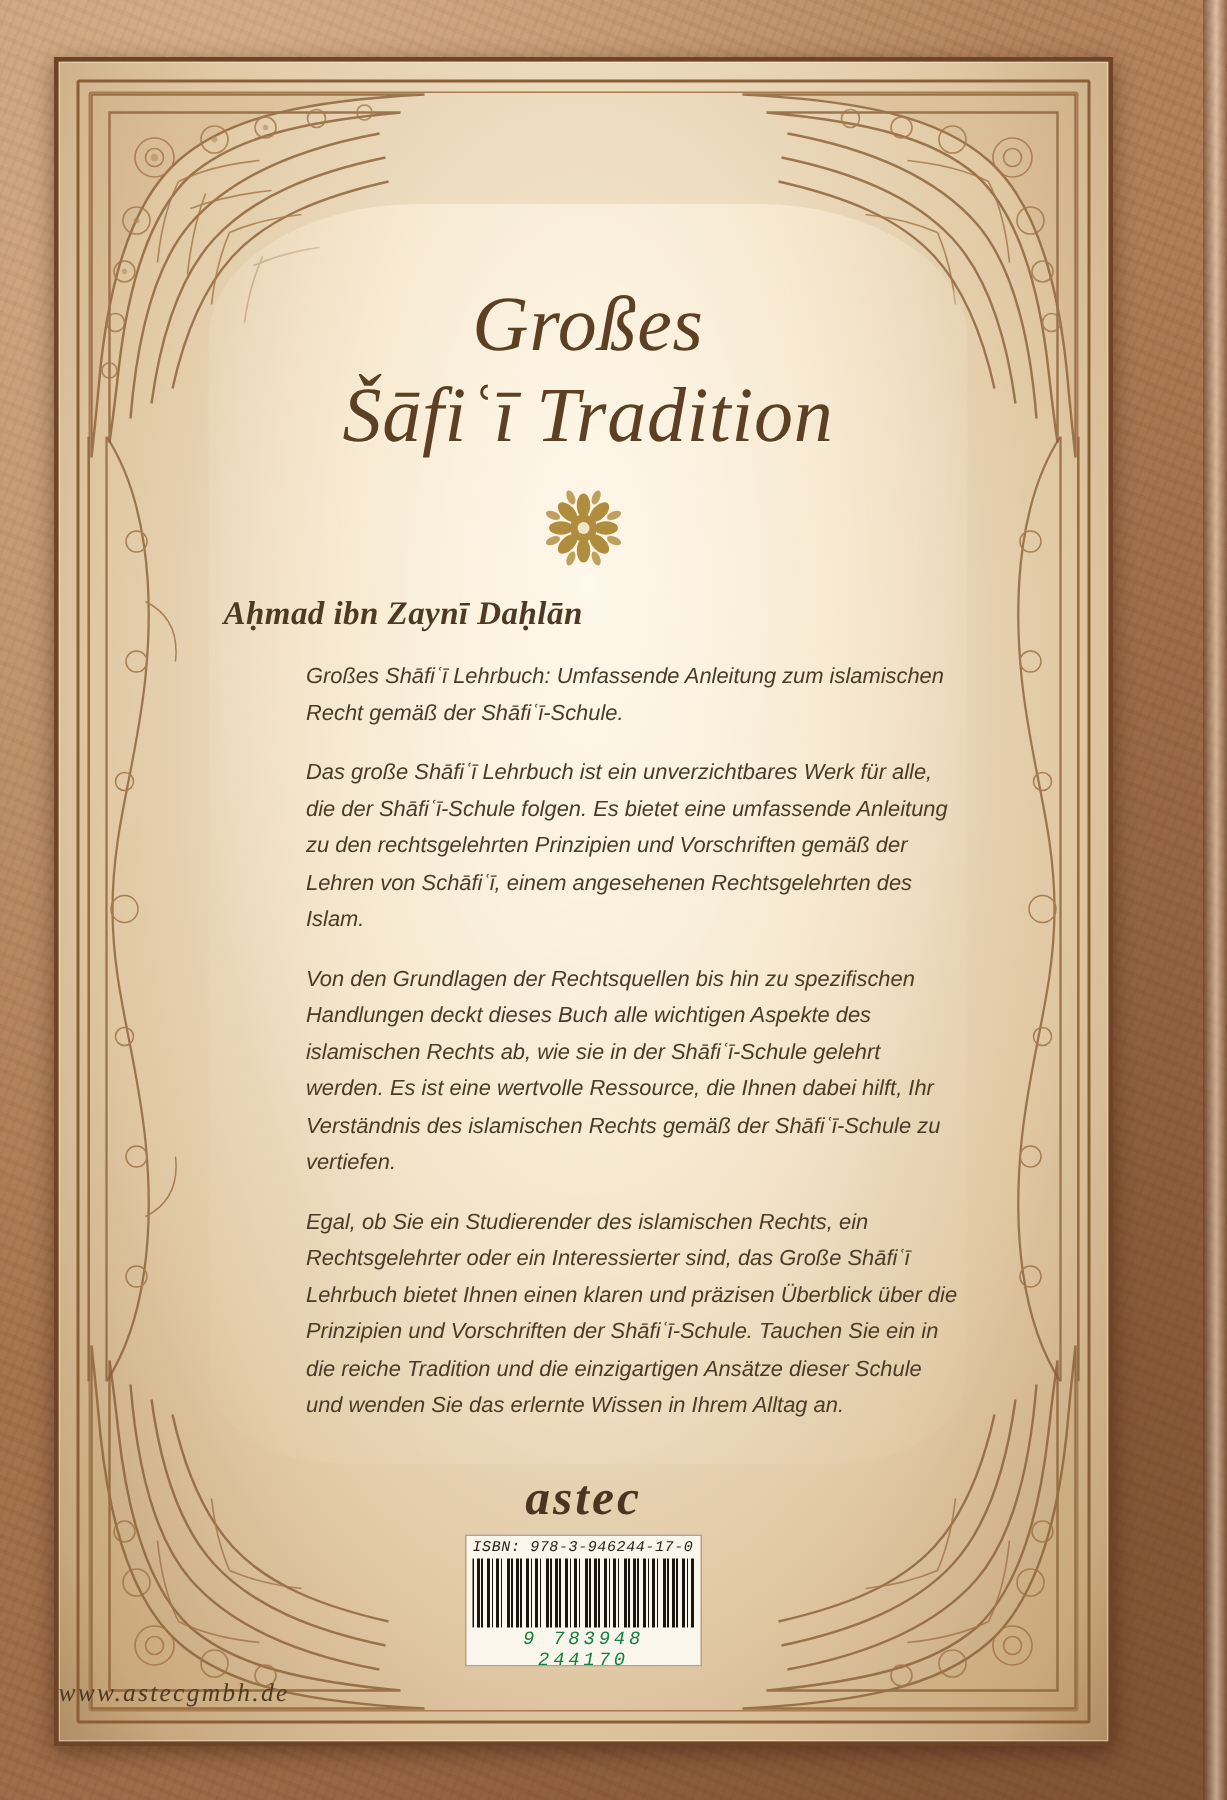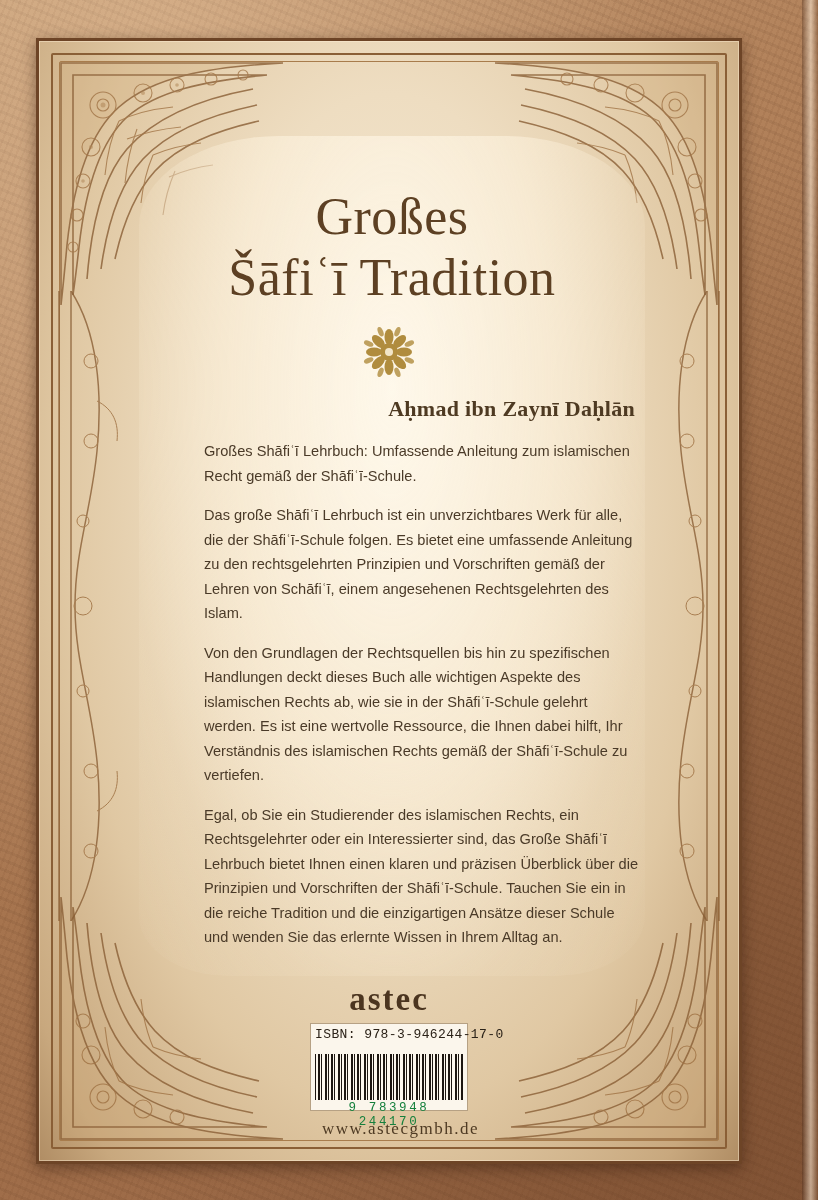--- a/index.html
+++ b/index.html
@@ -19,20 +19,21 @@
     position: relative;
     width: 818px;
     height: 1200px;
     background:
       radial-gradient(ellipse at 20% 10%, rgba(255,225,190,0.35), rgba(0,0,0,0) 55%),
       radial-gradient(ellipse at 85% 80%, rgba(90,50,25,0.35), rgba(0,0,0,0) 60%),
       repeating-linear-gradient(112deg, rgba(120,72,40,0.10) 0px, rgba(120,72,40,0.10) 2px, rgba(0,0,0,0) 2px, rgba(0,0,0,0) 6px),
       repeating-linear-gradient(22deg, rgba(60,30,12,0.07) 0px, rgba(60,30,12,0.07) 3px, rgba(0,0,0,0) 3px, rgba(0,0,0,0) 9px),
       linear-gradient(150deg, #c39a72 0%, #b3835c 30%, #a6744e 55%, #9c6a47 80%, #8d5d3d 100%);
     box-sizing: border-box;
+    font-style: italic;
   }
 
   
   #fore-edge {
     position: absolute;
     top: 0; right: 0;
     width: 16px; height: 1200px;
     background: linear-gradient(90deg, rgba(60,30,15,0.35), rgba(255,240,220,0.55) 55%, rgba(120,80,50,0.5));
   }
 
@@ -117,21 +118,21 @@
     left: 50%;
     top: 283px;
     transform: translateX(-50%);
     width: 70px; height: 56px;
   }
 
   #author {
     position: absolute;
     left: 110px; top: 355px;
     width: 486px;
-    text-align: right;
+    text-align: left;
     font-family: "Liberation Serif", serif;
     font-size: 22px;
     font-weight: bold;
     color: #4e3a22;
     letter-spacing: 0.3px;
   }
 
   #blurb {
     position: absolute;
     left: 165px; top: 398px;
@@ -165,24 +166,24 @@
     top: 982px;
     width: 158px;
     height: 88px;
     background: #fbf6ec;
     border: 1px solid #b6a184;
     padding: 3px 4px 2px 4px;
     box-sizing: border-box;
   }
   #isbn-text {
     font-family: "Liberation Mono", monospace;
-    font-size: 13px;
+    font-size: 10px;
     color: #2b2218;
     letter-spacing: 0.4px;
-    margin-bottom: 12px;
+    margin-bottom: 1px;
     white-space: nowrap;
   }
   #barcode-bars {
     height: 46px;
     width: 100%;
     background-image: repeating-linear-gradient(90deg,
       #1b1510 0px, #1b1510 1px, #fbf6ec 1px, #fbf6ec 3px,
       #1b1510 3px, #1b1510 5px, #fbf6ec 5px, #fbf6ec 6px,
       #1b1510 6px, #1b1510 7px, #fbf6ec 7px, #fbf6ec 10px,
       #1b1510 10px, #1b1510 12px, #fbf6ec 12px, #fbf6ec 13px);
@@ -193,26 +194,24 @@
     letter-spacing: 2.6px;
     color: #15803d;
     text-align: center;
     margin-top: 1px;
   }
 
   #website {
     position: absolute;
     left: 0; right: 0;
     top: 1078px;
-    text-align: center;
     font-family: "Liberation Serif", serif;
     font-size: 17px;
     letter-spacing: 1.5px;
     color: #4e3a23;
-    padding-left: 23px;
   }
 </style>
 </head>
 <body>
 
 <div id="book-back-cover">
 
   <div id="fore-edge"></div>
 
   <div id="cover-panel">

